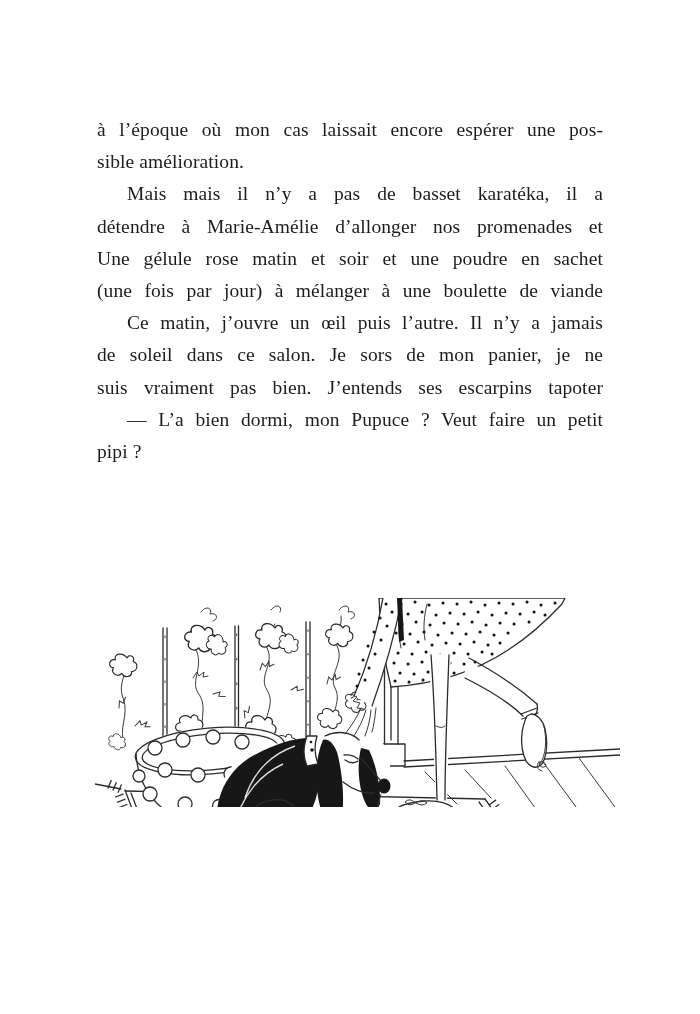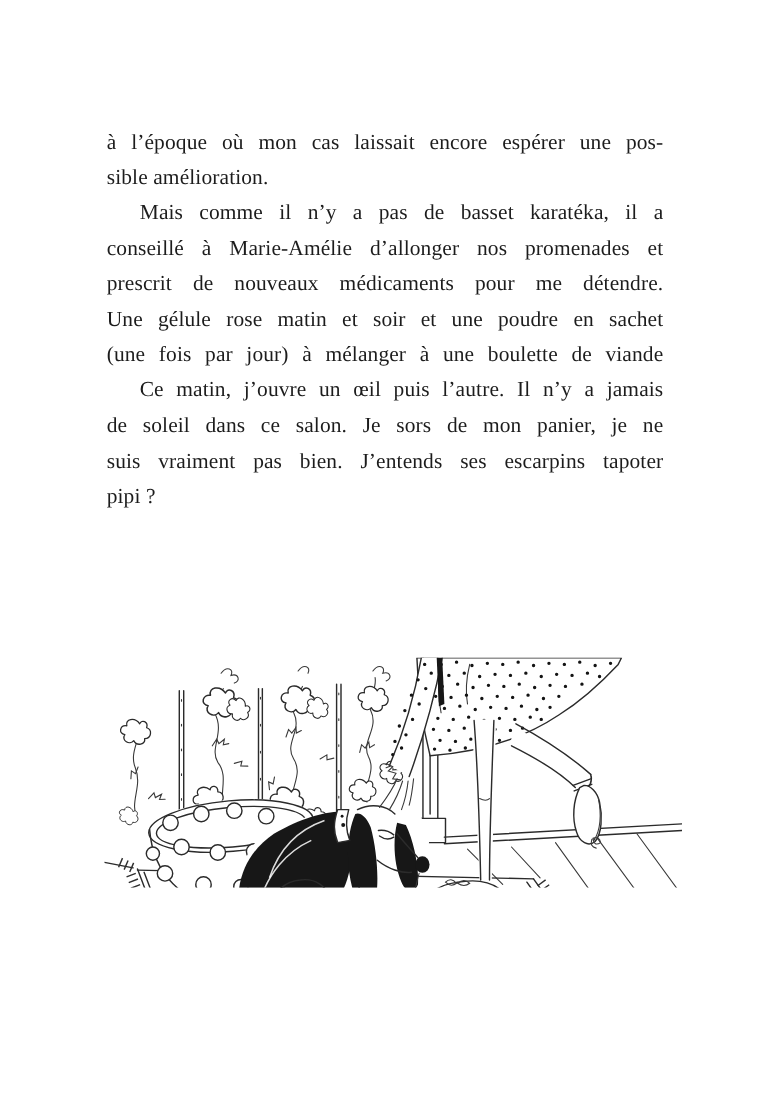--- a/index.html
+++ b/index.html
@@ -21,28 +21,28 @@
   svg .hi{stroke:#ffffff;stroke-width:1.4;fill:none;opacity:.85;}
 </style>
 </head>
 <body>
 
 <div class="sheet">
 
   <div class="text-block">
     <div class="line">à l’époque où mon cas laissait encore espérer une pos-</div>
     <div class="line end">sible amélioration.</div>
-    <div class="line indent">Mais comme il n’y a pas de basset karatéka, il a</div>
-    <div class="line">conseillé à Marie-Amélie d’allonger nos promenades et</div>
-    <div class="line">prescrit de nouveaux médicaments pour me détendre.</div>
+    <div class="line indent">Mais mais il n’y a pas de basset karatéka, il a</div>
+    <div class="line">détendre à Marie-Amélie d’allonger nos promenades et</div>
     <div class="line">Une gélule rose matin et soir et une poudre en sachet</div>
     <div class="line">(une fois par jour) à mélanger à une boulette de viande</div>
     <div class="line indent">Ce matin, j’ouvre un œil puis l’autre. Il n’y a jamais</div>
     <div class="line">de soleil dans ce salon. Je sors de mon panier, je ne</div>
     <div class="line">suis vraiment pas bien. J’entends ses escarpins tapoter</div>
+    <div class="line indent">— L’a bien dormi, mon Pupuce ? Veut faire un petit</div>
     <div class="line end">pipi ?</div>
   </div>
 
   <svg class="illu" viewBox="0 0 525 340" role="img" aria-label="Ink line drawing: a sad basset hound with long black ears sits on a rug beside his polka-dot basket; a woman in a dotted dress, one leg kicked up behind her, bends down to pat his head; flowered wallpaper and trellis behind, wooden floor, a toy mouse on wheels and a small ball lie nearby.">
 
     <g>
       <path class="ln" d="M68,30 V146 M72,30 V146"></path>
       <path class="ln" d="M140,28 V150 M143.5,28 V150"></path>
       <path class="ln" d="M211,24 V160 M215,24 V160"></path>
       <path class="thin" stroke-dasharray="1.5 21" stroke-width="4" d="M70,38 V140"></path>

